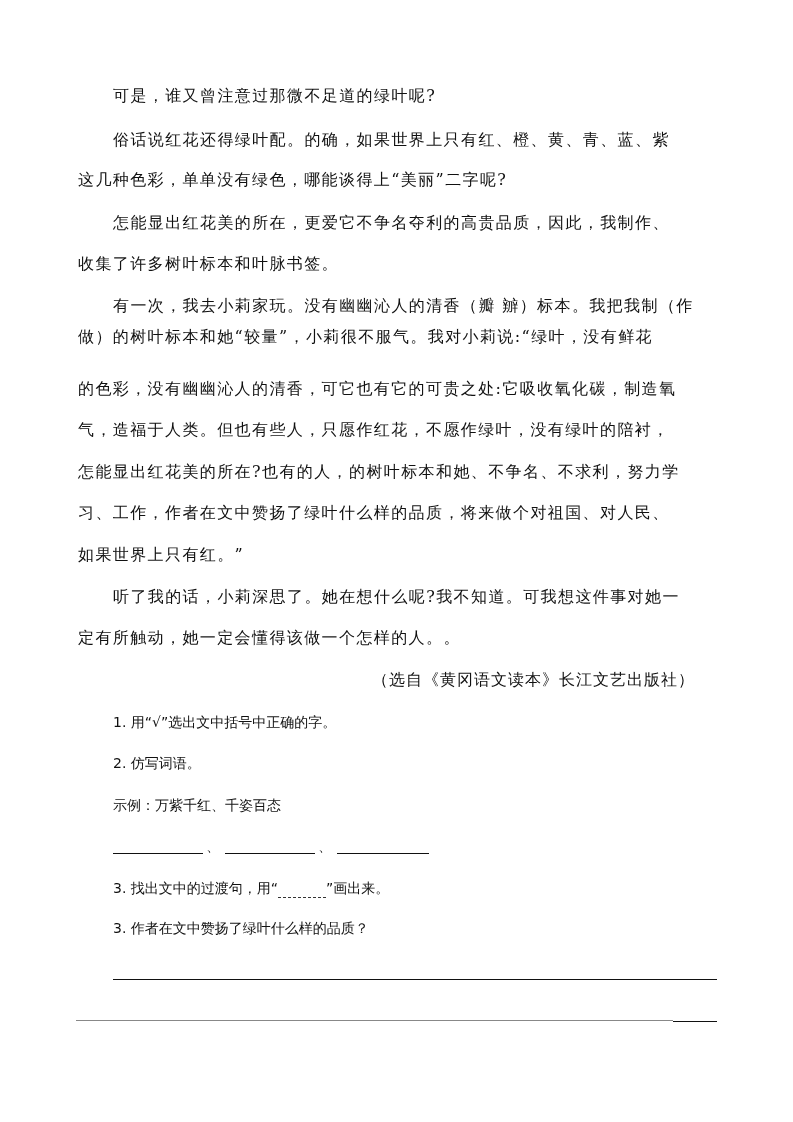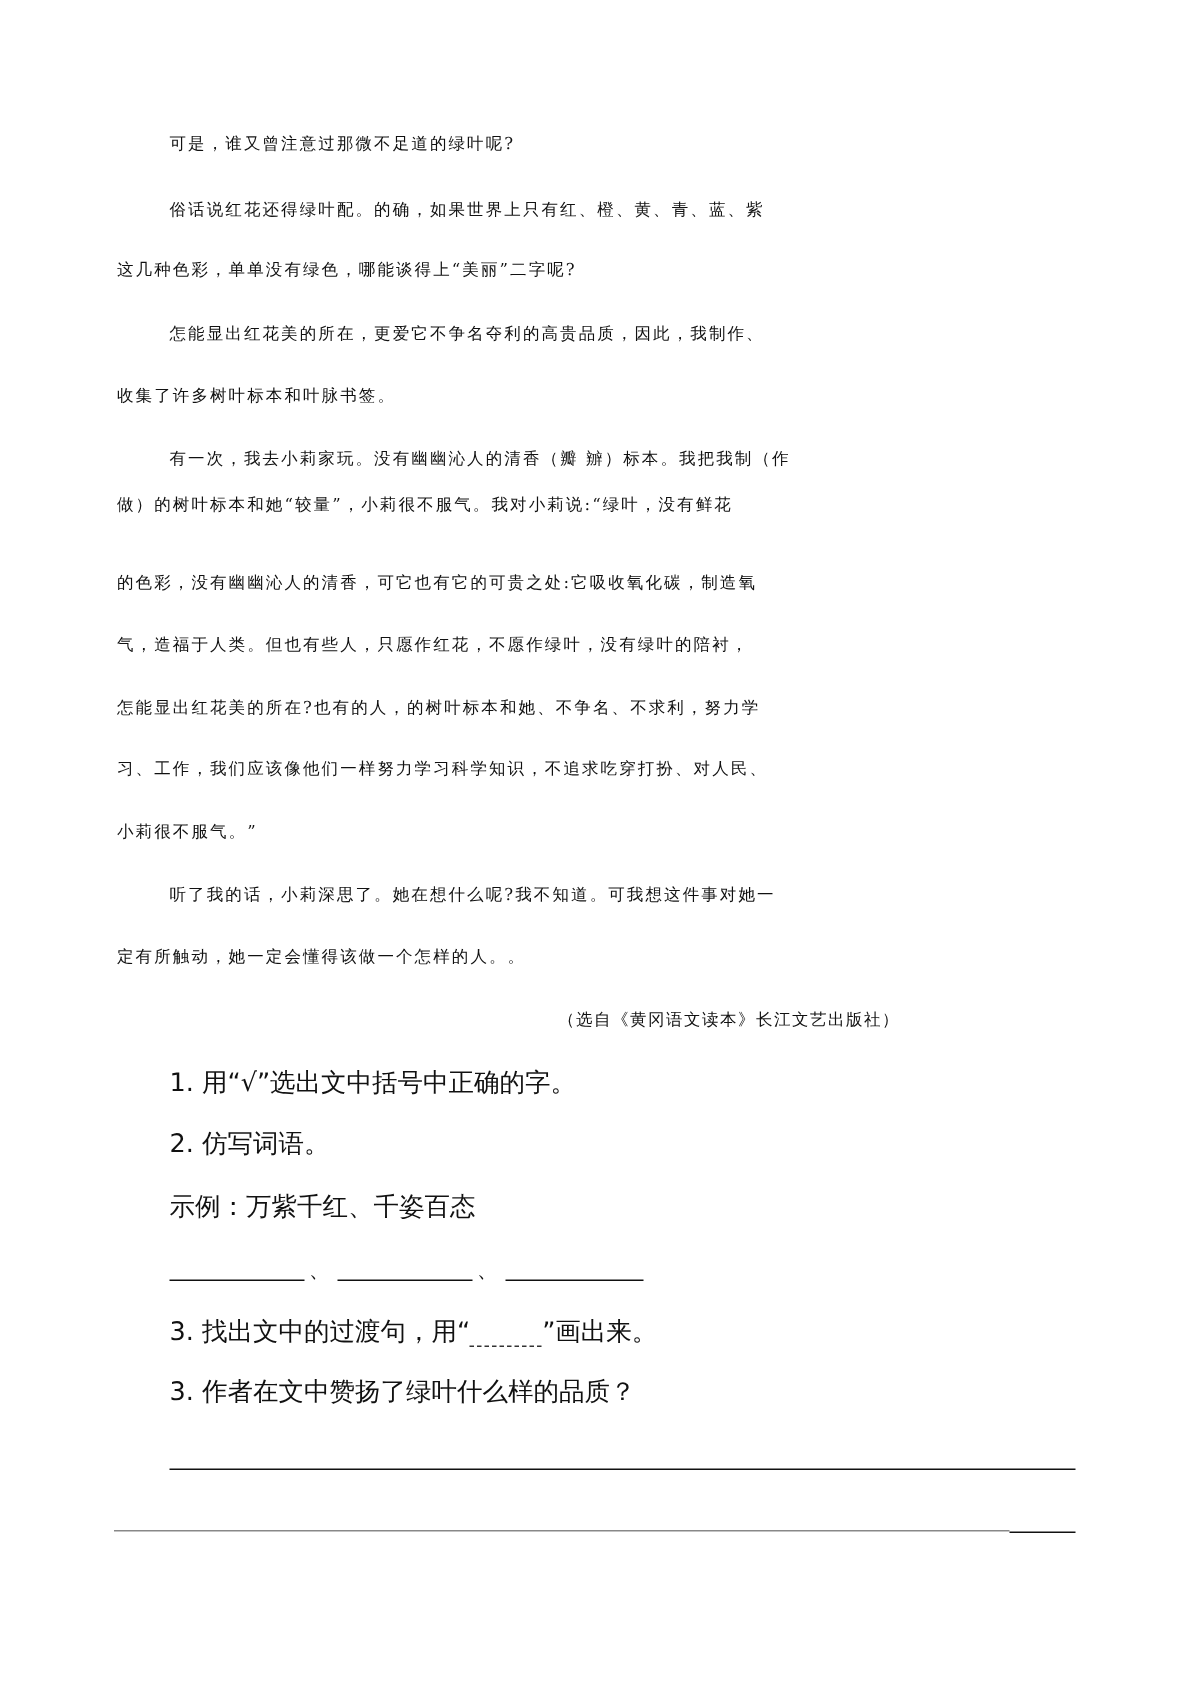--- a/index.html
+++ b/index.html
@@ -1,41 +1,41 @@
 <!DOCTYPE html>
 <html><head>
   <meta charset="utf-8">
   <style>
     html, body { margin:0; padding:0; background:#fff; }
     body { width:793px; height:1122px; position:relative; overflow:hidden; color:#111; }
     .serif { font-family: "DejaVu Serif", "Liberation Serif", serif; }
     .sans { font-family: "DejaVu Sans", "Liberation Sans", sans-serif; }
-    .p { position:absolute; left:78px; width:640px; font-size:11px; letter-spacing:1.4px; white-space:nowrap; line-height:20px; }
+    .p { position:absolute; left:78px; width:640px; font-size:16px; letter-spacing:1.4px; white-space:nowrap; line-height:20px; }
     .ind { left:113px; }
-    .q { position:absolute; left:113px; font-size:17px; white-space:nowrap; line-height:20px; }
+    .q { position:absolute; left:113px; font-size:14px; white-space:nowrap; line-height:20px; }
     .blank { position:absolute; height:0; border-top:1px solid #111; }
     .sep { position:absolute; font-size:14px; }
     .wavy { display:inline-block; width:48px; border-bottom:1px dashed #333; height:14px; vertical-align:bottom; }
   </style>
 </head>
 <body>
 
 <div>
   <div class="p ind serif" style="top:86px">可是，谁又曾注意过那微不足道的绿叶呢?</div>
   <div class="p ind serif" style="top:130px">俗话说红花还得绿叶配。的确，如果世界上只有红、橙、黄、青、蓝、紫</div>
   <div class="p serif" style="top:170px">这几种色彩，单单没有绿色，哪能谈得上“美丽”二字呢?</div>
   <div class="p ind serif" style="top:213px">怎能显出红花美的所在，更爱它不争名夺利的高贵品质，因此，我制作、</div>
   <div class="p serif" style="top:254px">收集了许多树叶标本和叶脉书签。</div>
   <div class="p ind serif" style="top:296px">有一次，我去小莉家玩。没有幽幽沁人的清香（瓣 辧）标本。我把我制（作</div>
   <div class="p serif" style="top:327px">做）的树叶标本和她“较量”，小莉很不服气。我对小莉说:“绿叶，没有鲜花</div>
   <div class="p serif" style="top:379px">的色彩，没有幽幽沁人的清香，可它也有它的可贵之处:它吸收氧化碳，制造氧</div>
   <div class="p serif" style="top:420px">气，造福于人类。但也有些人，只愿作红花，不愿作绿叶，没有绿叶的陪衬，</div>
   <div class="p serif" style="top:462px">怎能显出红花美的所在?也有的人，的树叶标本和她、不争名、不求利，努力学</div>
-  <div class="p serif" style="top:503px">习、工作，我们应该像他们一样努力学习科学知识，不追求吃穿打扮、对人民、</div>
-  <div class="p serif" style="top:545px">小莉很不服气。”</div>
+  <div class="p serif" style="top:503px">习、工作，作者在文中赞扬了绿叶什么样的品质，将来做个对祖国、对人民、</div>
+  <div class="p serif" style="top:545px">如果世界上只有红。”</div>
   <div class="p ind serif" style="top:587px">听了我的话，小莉深思了。她在想什么呢?我不知道。可我想这件事对她一</div>
   <div class="p serif" style="top:628px">定有所触动，她一定会懂得该做一个怎样的人。。</div>
   <div class="p serif" style="top:670px; left:372px; width:auto; letter-spacing:1px">（选自《黄冈语文读本》长江文艺出版社）</div>
 </div>
 
 <div>
   <div class="q sans" style="top:712px">1. 用“√”选出文中括号中正确的字。</div>
   <div class="q sans" style="top:753px">2. 仿写词语。</div>
   <div class="q sans" style="top:795px">示例：万紫千红、千姿百态</div>
 

